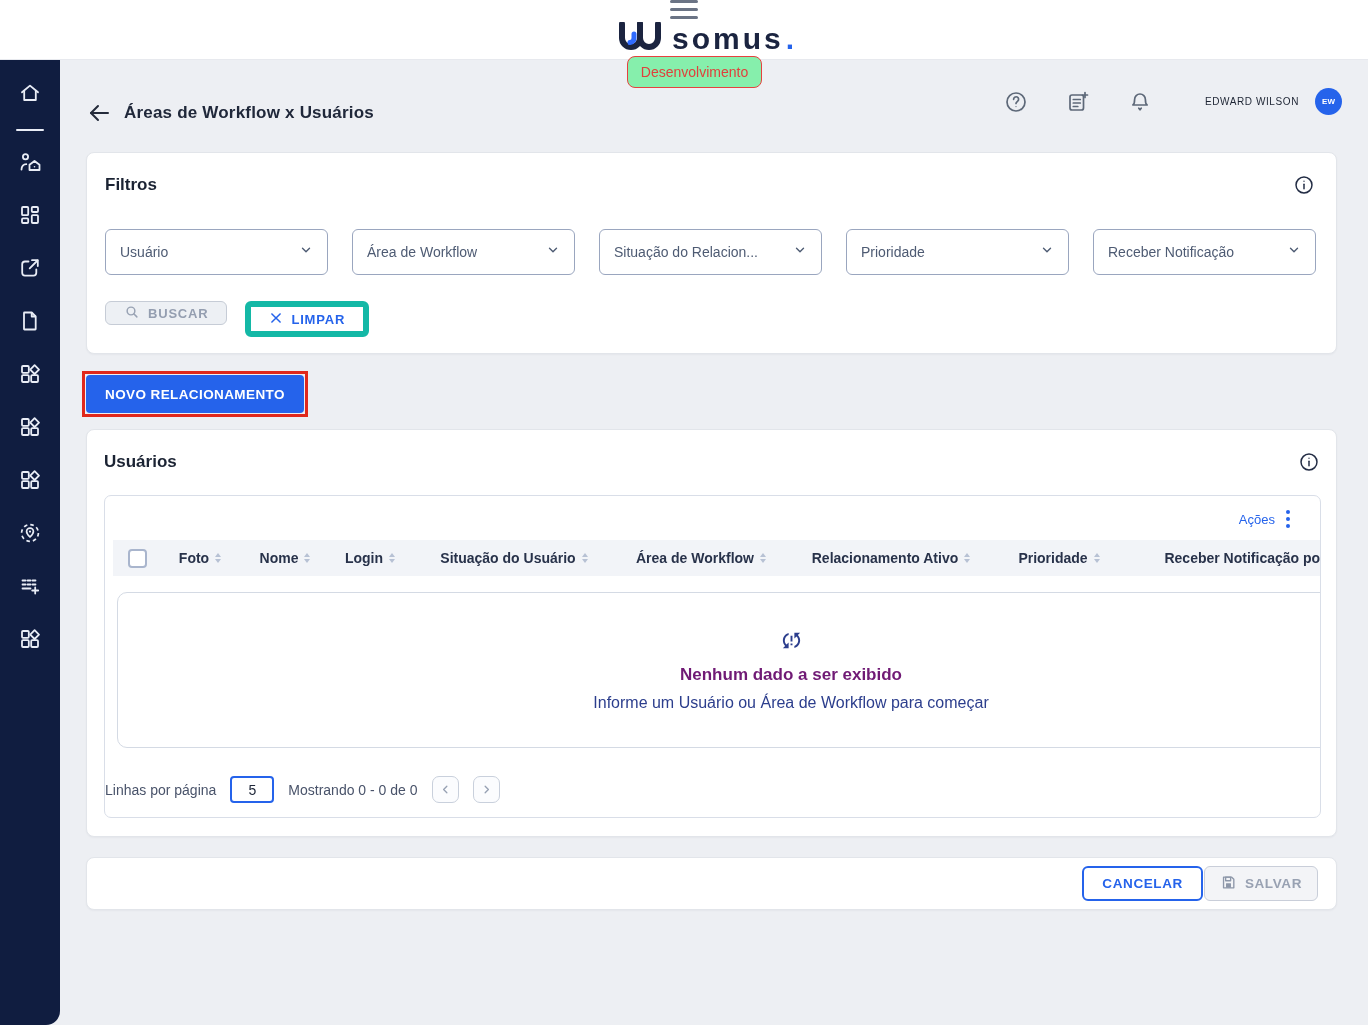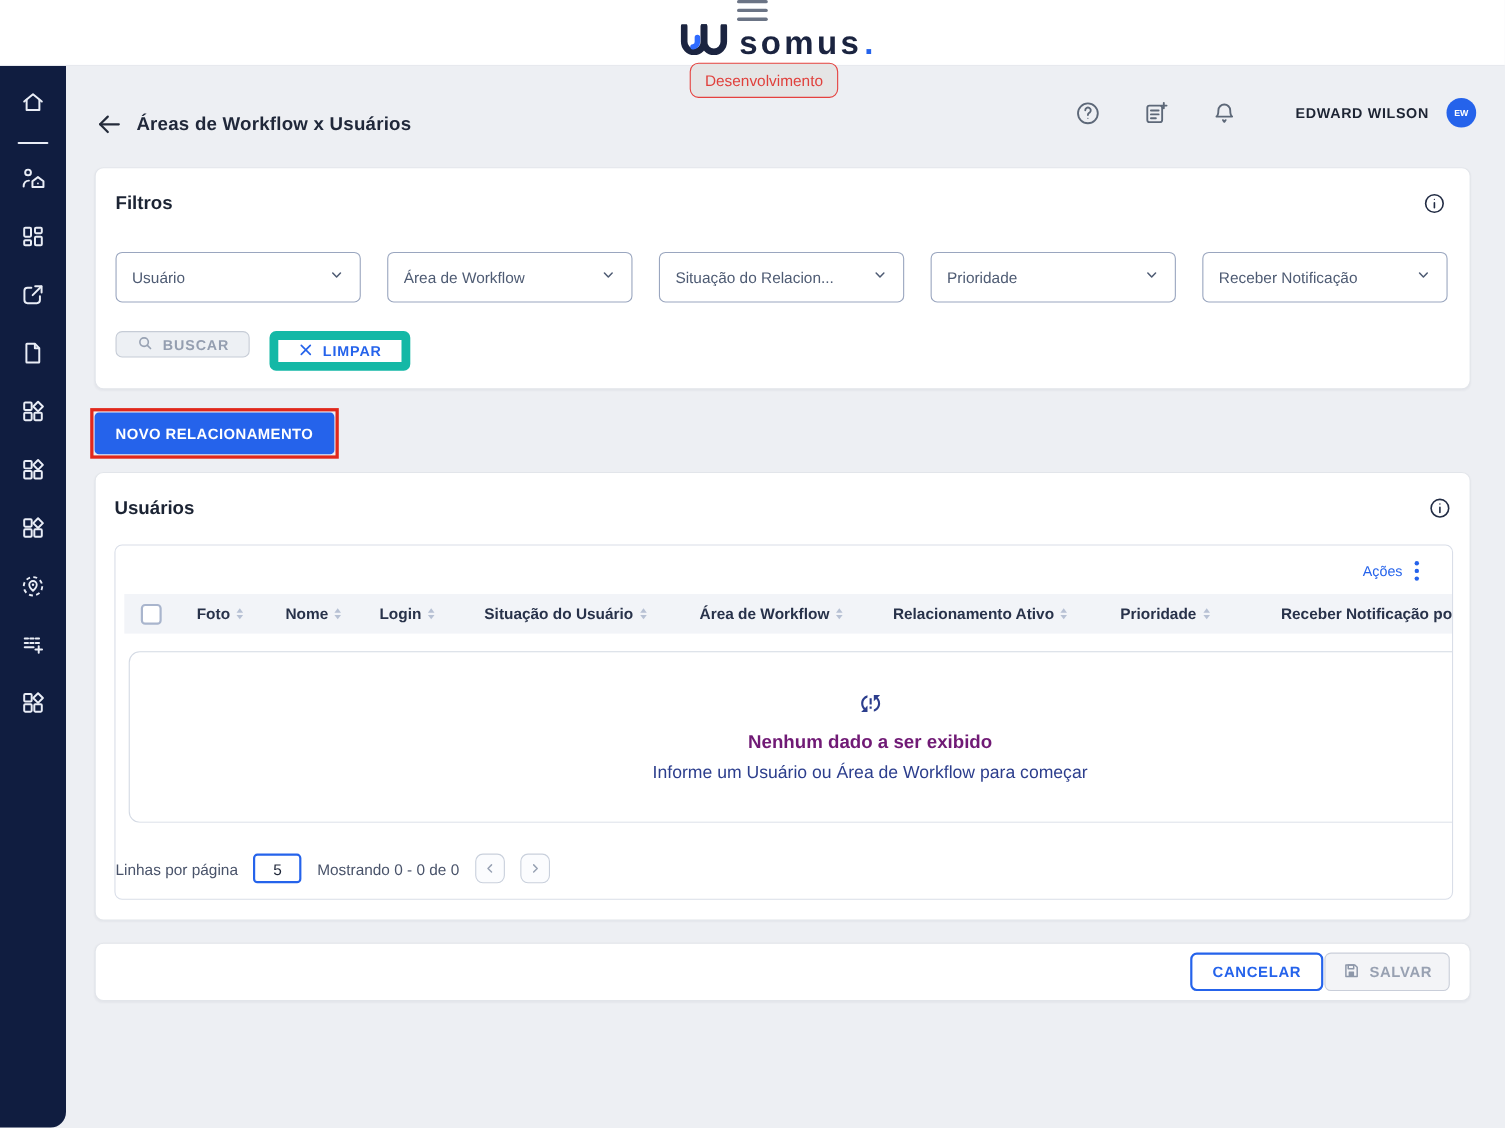--- a/index.html
+++ b/index.html
@@ -8,25 +8,25 @@
 
   
   .app-header{position:fixed;top:0;left:0;width:1368px;height:60px;background:#fff;
     border-bottom:1px solid #e7e9ee;display:flex;align-items:center;padding:0 26px;z-index:10;flex-direction:column;}
   .hamburger{width:28px;display:flex;flex-direction:column;gap:5px;cursor:pointer;}
   .hamburger span{height:3px;border-radius:2px;background:#6b7485;}
   .logo{display:flex;align-items:baseline;margin-left:44px;}
   .logo-mark{margin-right:10px;position:relative;top:3px;}
   .logo-text{font-size:30px;font-weight:800;letter-spacing:3px;color:#1b2440;text-transform:lowercase;}
   .logo-dot{color:#2563eb;font-size:30px;font-weight:800;margin-left:2px;}
-  .env-badge{margin-left:21px;border:1.5px solid #e5413e;background:#e5e5e5;color:#e0403c;
+  .env-badge{margin-left:21px;border:1.5px solid #e5413e;background:#86efac;color:#e0403c;
     font-size:14px;padding:7px 13px;border-radius:8px;}
   .header-right{margin-left:auto;display:flex;align-items:center;}
   .hicon{width:26px;height:26px;display:flex;align-items:center;justify-content:center;cursor:pointer;margin-left:36px;}
-  .user-name{font-size:13px;font-weight:700;letter-spacing:.6px;color:#1d2433;margin-left:52px;cursor:pointer;}
+  .user-name{font-size:10px;font-weight:400;letter-spacing:.6px;color:#1d2433;margin-left:52px;cursor:pointer;}
   .avatar{width:27px;height:27px;border-radius:50%;background:#2563eb;color:#fff;font-size:8px;font-weight:700;
     display:flex;align-items:center;justify-content:center;margin-left:16px;cursor:pointer;}
 
   
   .sidebar{position:fixed;top:60px;left:0;width:60px;height:965px;background:#101d40;
     border-radius:0 0 14px 0;display:flex;flex-direction:column;align-items:center;padding-top:16px;z-index:9;}
   .side-item{width:60px;height:38px;display:flex;align-items:center;justify-content:center;cursor:pointer;margin-bottom:15px;}
   .side-divider{width:28px;height:2px;background:#e9edf6;border-radius:1px;margin:0 0 14px 0;}
 
   
@@ -43,21 +43,21 @@
   
   .filters-card{padding:20px 20px 16px 18px;}
   .dropdown-row{display:flex;gap:24px;margin-top:32px;}
   .dropdown{flex:1;height:46px;border:1px solid #9aa6bf;border-radius:6px;background:#fff;
     display:flex;align-items:center;justify-content:space-between;padding:0 14px;cursor:pointer;}
   .dropdown-label{font-size:14px;color:#4e5b73;white-space:nowrap;overflow:hidden;text-overflow:ellipsis;}
   .btn-row{display:flex;gap:18px;margin-top:26px;}
   .btn{display:inline-flex;align-items:center;justify-content:center;gap:8px;border-radius:6px;
     font-size:13px;font-weight:600;letter-spacing:.8px;cursor:pointer;background:#fff;}
   .btn-disabled{background:#edf0f4;border:1px solid #c6ccd6;color:#949eb0;height:24px;padding:0 18px;cursor:default;}
-  .btn-outline{border:8px solid #14b8a6;color:#2563eb;height:36px;padding:0 18px;}
+  .btn-outline{border:6px solid #14b8a6;color:#2563eb;height:36px;padding:0 18px;}
 
   
   .highlight-wrap{display:inline-block;border:3px solid #e0281c;margin:17px 0 0 -4px;padding:1px;}
   .btn-primary{background:#2563eb;color:#fff;border:none;height:38px;padding:0 19px;font-size:13.5px;
     font-weight:700;letter-spacing:.4px;border-radius:4px;display:inline-flex;align-items:center;cursor:pointer;}
 
   
   .users-card{margin-top:12px;padding:20px 15px 18px 17px;}
   .table-wrapper{margin-top:21px;border:1px solid #d9dee8;border-radius:7px;overflow:hidden;}
   .actions-row{display:flex;align-items:center;justify-content:flex-end;gap:9px;padding:12px 28px 6px 0;}

